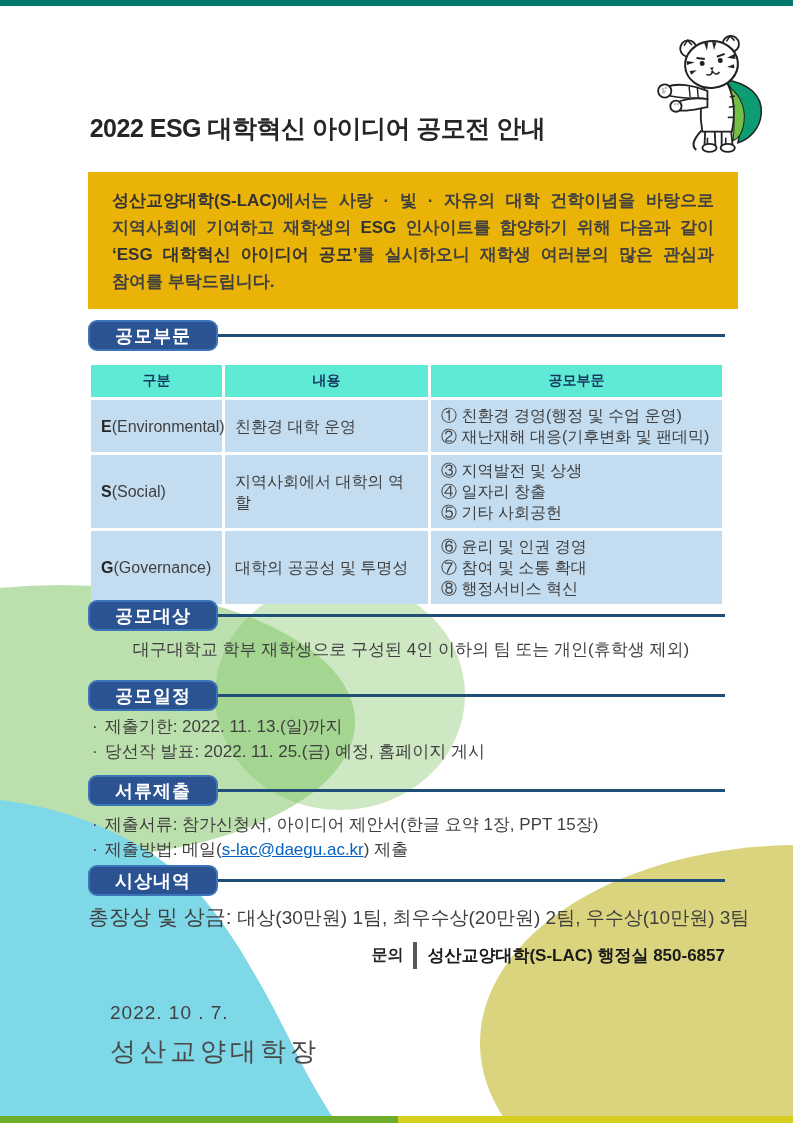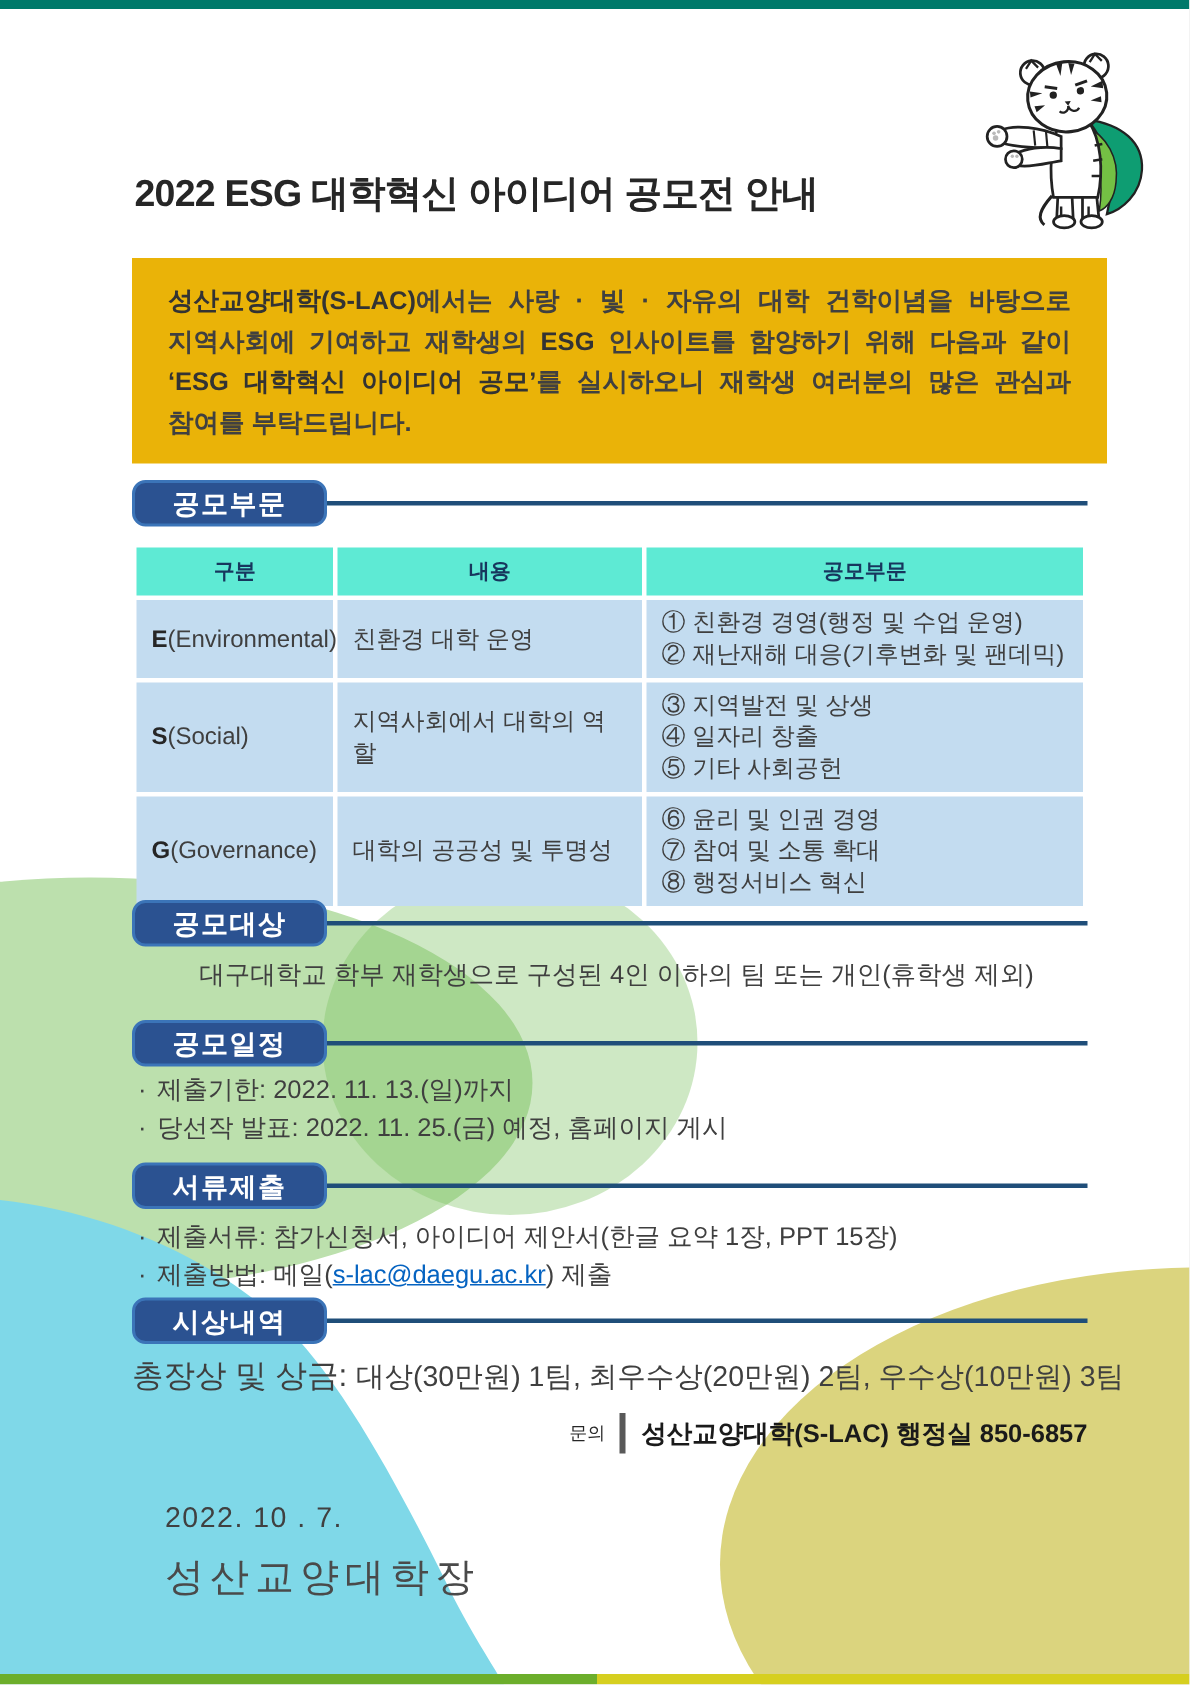--- a/index.html
+++ b/index.html
@@ -41,21 +41,21 @@
   ul.blist li{font-size:17px;line-height:25px;color:#3F3F3F;font-weight:500;}
   ul.blist .dot{margin-right:7px;}
   .list-iljeong{top:714px;}
   .list-seoryu{top:812px;}
   a.email{color:#0563C1;text-decoration:underline;}
   .prize-line{position:absolute;left:88px;top:903px;width:645px;z-index:2;color:#3F3F3F;
          font-weight:500;white-space:nowrap;}
   .prize-label{font-size:21px;}
   .prize-text{font-size:19px;margin-top:24px;}
   .contact{position:absolute;right:68px;top:942px;display:flex;align-items:center;gap:10px;z-index:2;}
-  .contact-label{font-size:12px;font-weight:normal;color:#262626;}
+  .contact-label{font-size:16px;font-weight:bold;color:#262626;}
   .contact-bar{width:4px;height:27px;background:#595959;}
   .contact-text{font-size:17px;font-weight:bold;color:#1a1a1a;}
   .footer-block{position:absolute;left:110px;right:0;z-index:2;}
   .date-line{top:1002px;font-size:19px;color:#404040;letter-spacing:1px;}
   .signer-line{top:1034px;font-size:26px;color:#4a4a4a;letter-spacing:4px;font-weight:400;}
 </style>
 </head>
 <body>
 
 <div class="page">

